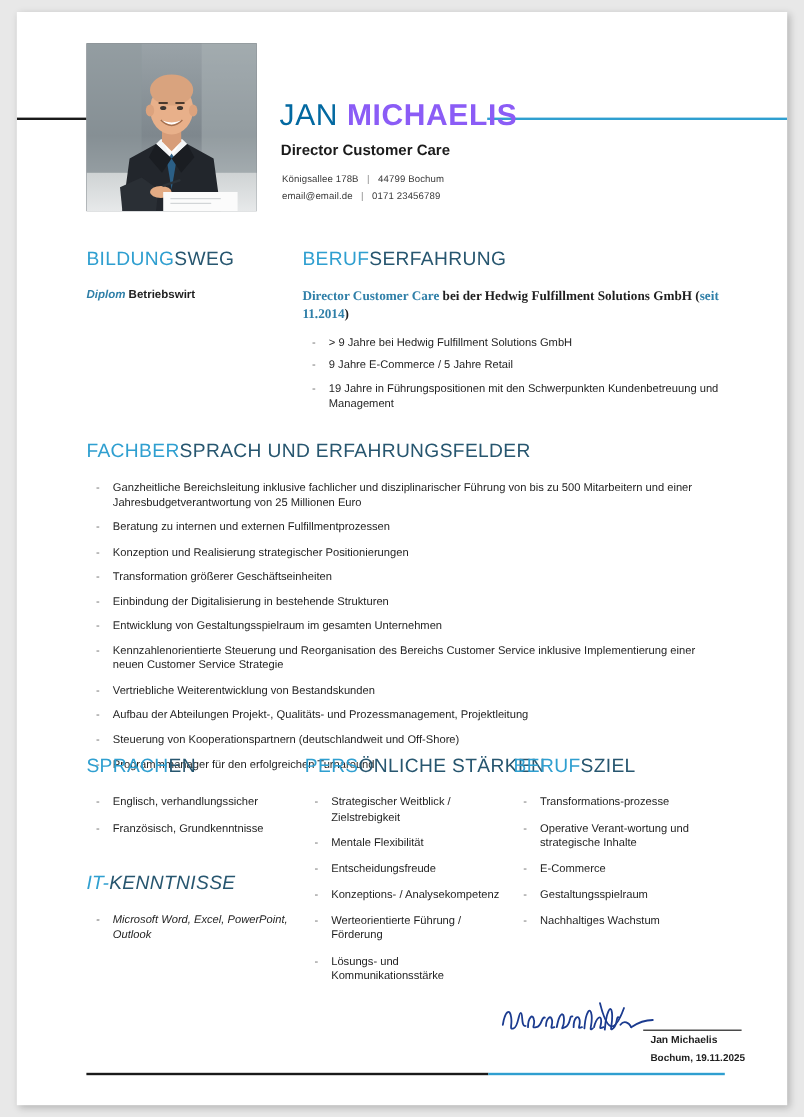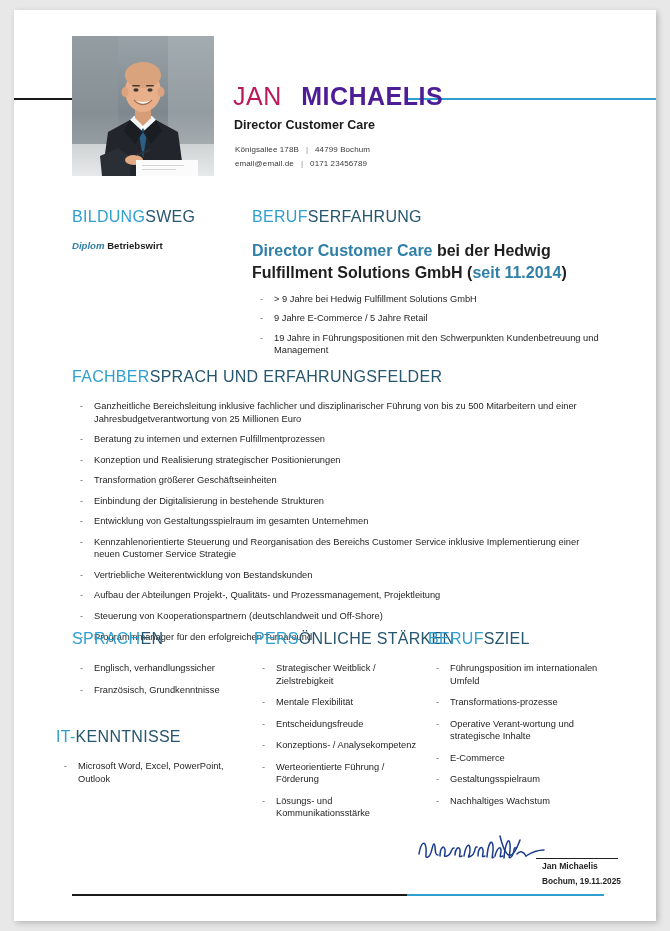--- a/index.html
+++ b/index.html
@@ -61,26 +61,25 @@
     position: absolute;
     left: 219px;
     top: 72px;
     font-size: 25px;
     letter-spacing: 0.5px;
     color: #12527a;
     white-space: nowrap;
   }
   .name .first {
     font-weight: 400;
-    color: #be185d;
+    color: #0369a1;
   }
   .name .last {
     font-weight: bold;
-    color: #4c1d95;
-    margin-left: 12px;
+    color: #8b5cf6;
   }
   .role {
     position: absolute;
     left: 220px;
     top: 108px;
     font-size: 12.5px;
     font-weight: bold;
     color: #1b1b1b;
   }
   .contact1 {
@@ -124,24 +123,25 @@
     color: #1f1f1f;
   }
   .item:before {
     content: "-";
     position: absolute;
     left: 8px;
     top: 0;
     color: #6f6f6f;
   }
   .lead {
-    font-size: 16px;
+    font-size: 11px;
     line-height: 1.4;
     color: #1f1f1f;
     margin-bottom: 8px;
+    font-family: Liberation Serif, serif;
   }
   .lead .accent { color: #2f7fa8; font-weight: bold; }
   .lead .bold { font-weight: bold; }
 
   
   .col-edu {
     position: absolute;
     left: 58px;
     top: 198px;
     width: 168px;
@@ -185,23 +185,24 @@
     width: 168px;
   }
   .col-goal {
     position: absolute;
     left: 414px;
     top: 620px;
     width: 175px;
   }
   .col-it {
     position: absolute;
-    left: 42px;
+    left: 58px;
     top: 718px;
     width: 180px;
+    font-style: italic;
   }
   .col-lang .list, .col-strength .list, .col-goal .list, .col-it .list {
     margin-top: 14px;
   }
   .col-lang .item, .col-strength .item, .col-goal .item, .col-it .item {
     margin-bottom: 9px;
   }
 
   
   .sign-wrap {
@@ -412,21 +413,20 @@
       <div class="item">Werteorientierte Führung / Förderung</div>
       <div class="item">Lösungs- und Kommunikationsstärke</div>
     </div>
   </div>
 
   <div class="col-goal">
     <div class="sec-title">
       <span class="hl">BERUF</span><span>SZIEL</span>
     </div>
     <div class="list">
-      <div class="item">Führungsposition im internationalen Umfeld</div>
       <div class="item">Transformations-prozesse</div>
       <div class="item">Operative Verant-wortung und strategische Inhalte</div>
       <div class="item">E-Commerce</div>
       <div class="item">Gestaltungsspielraum</div>
       <div class="item">Nachhaltiges Wachstum</div>
     </div>
   </div>
 
   <div class="sign-wrap">
     <svg class="sign-img" width="132" height="40" viewBox="0 0 132 40">

